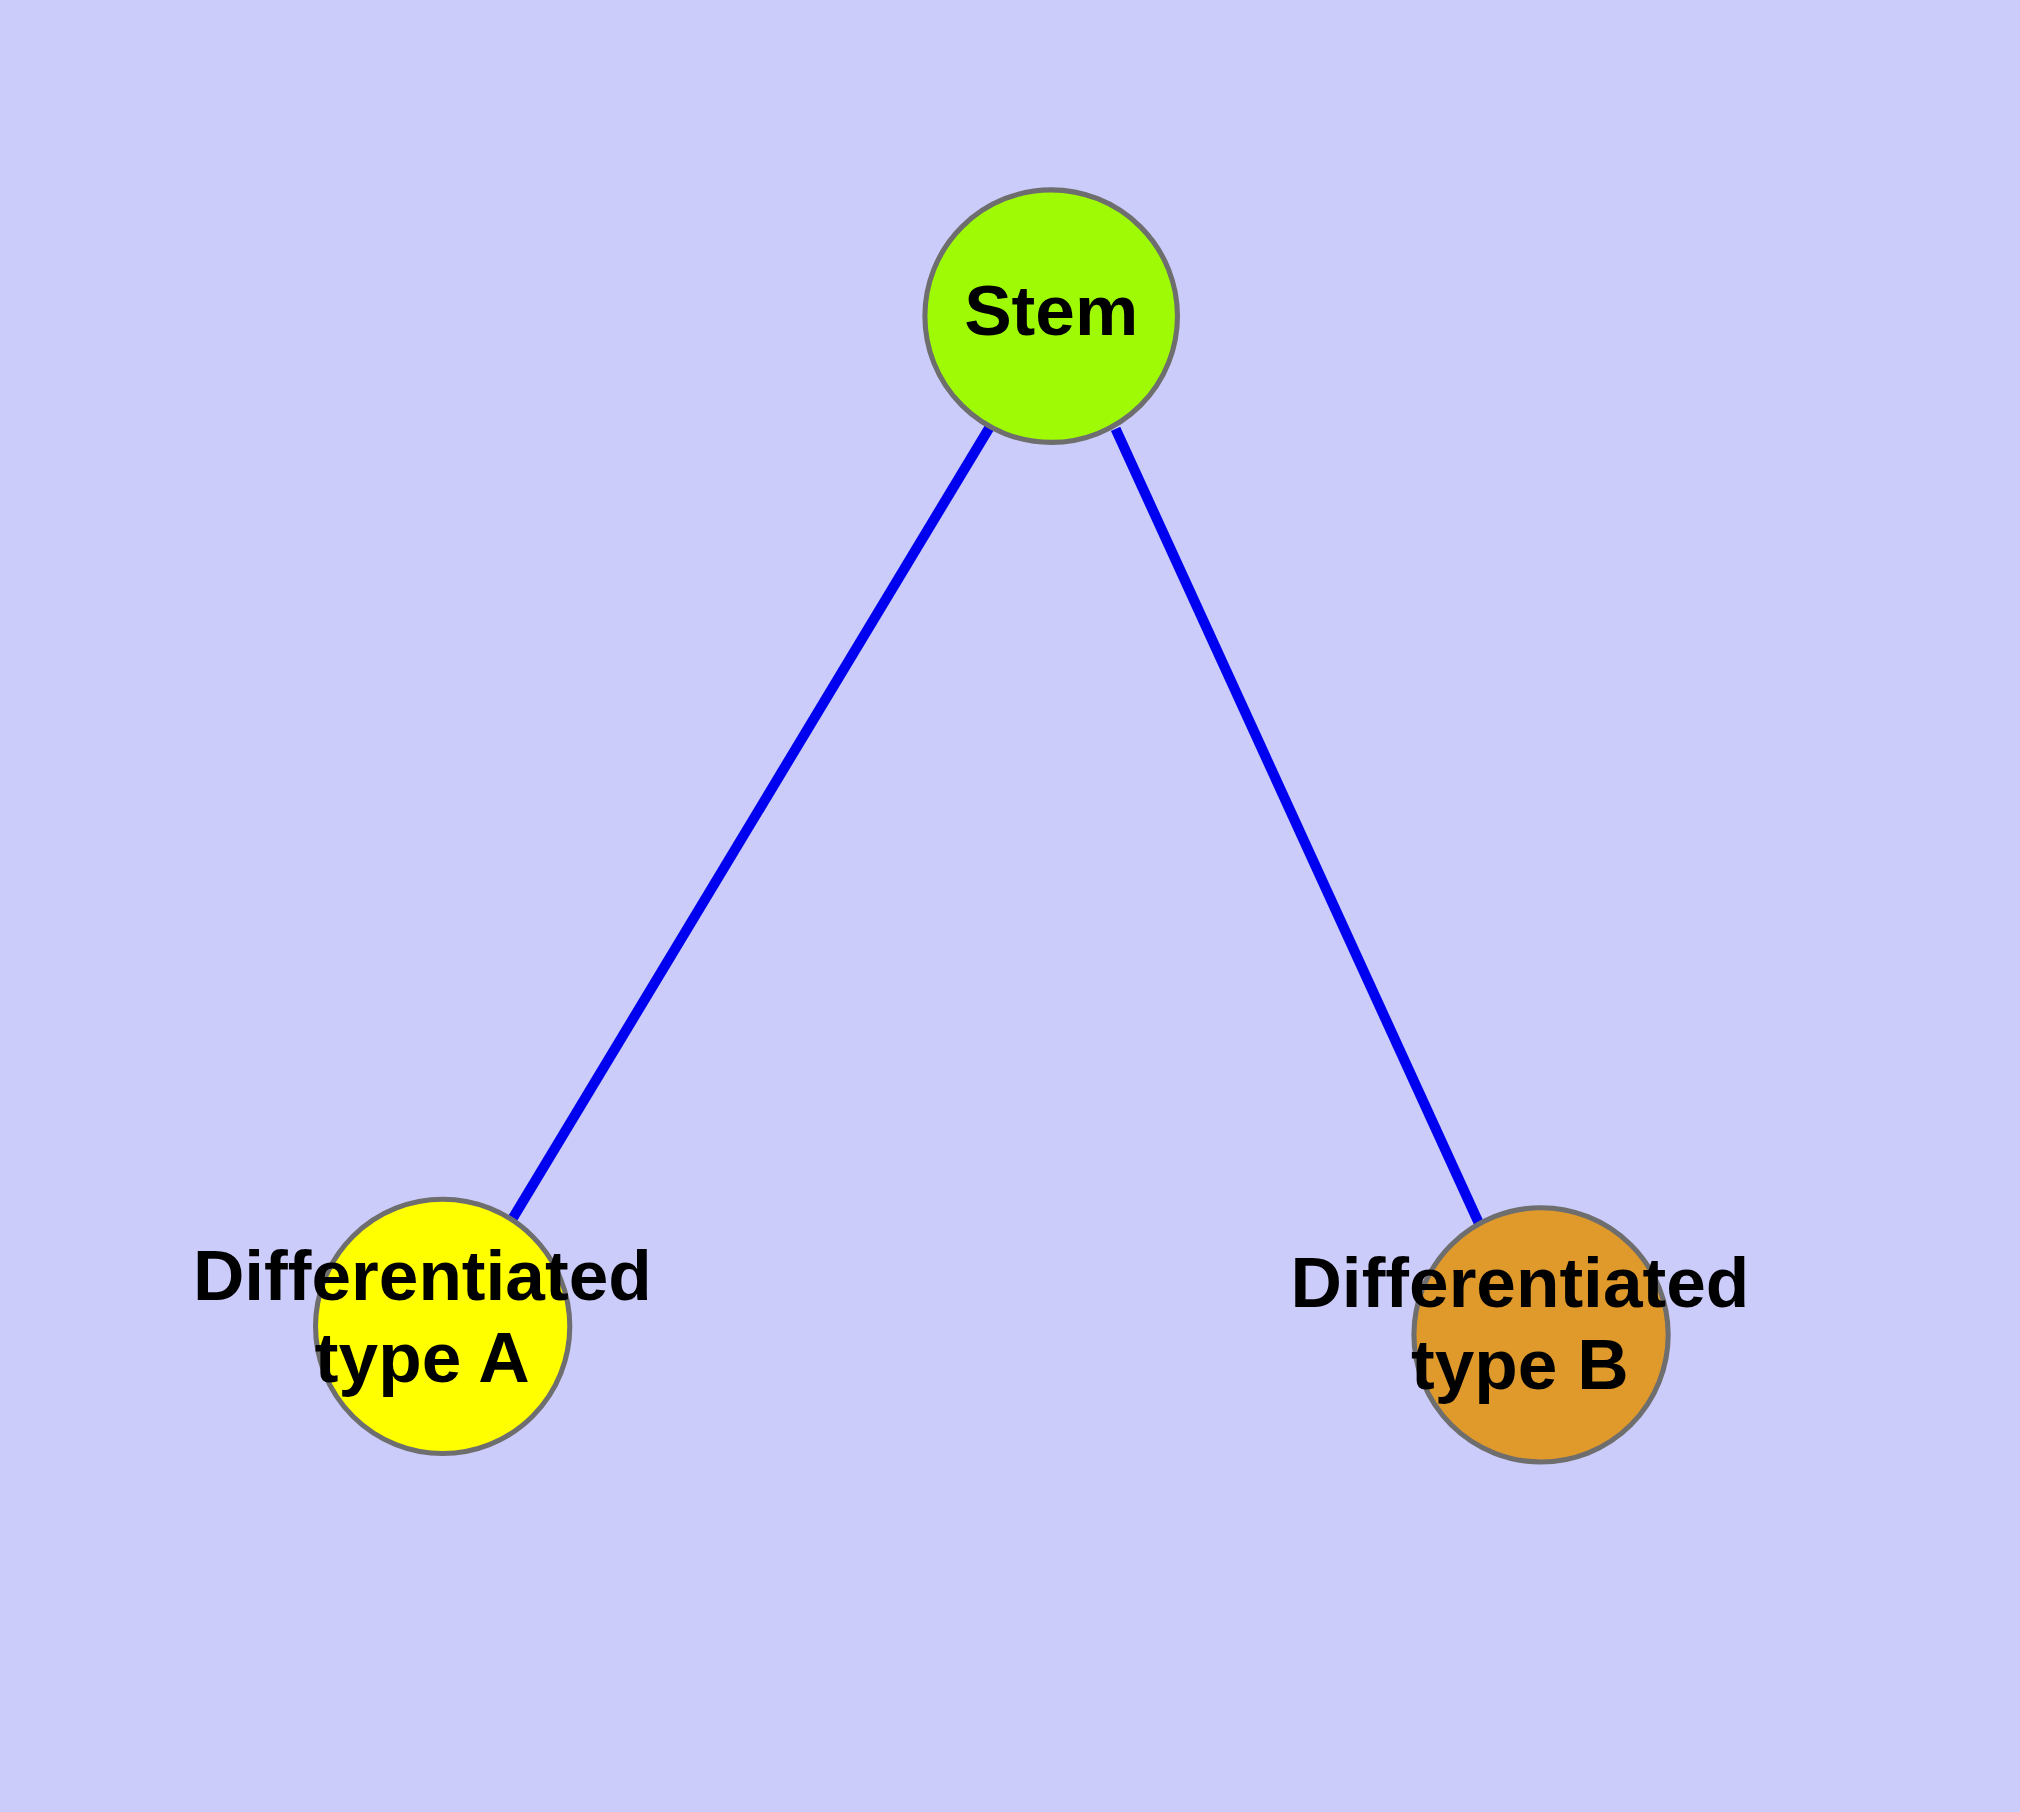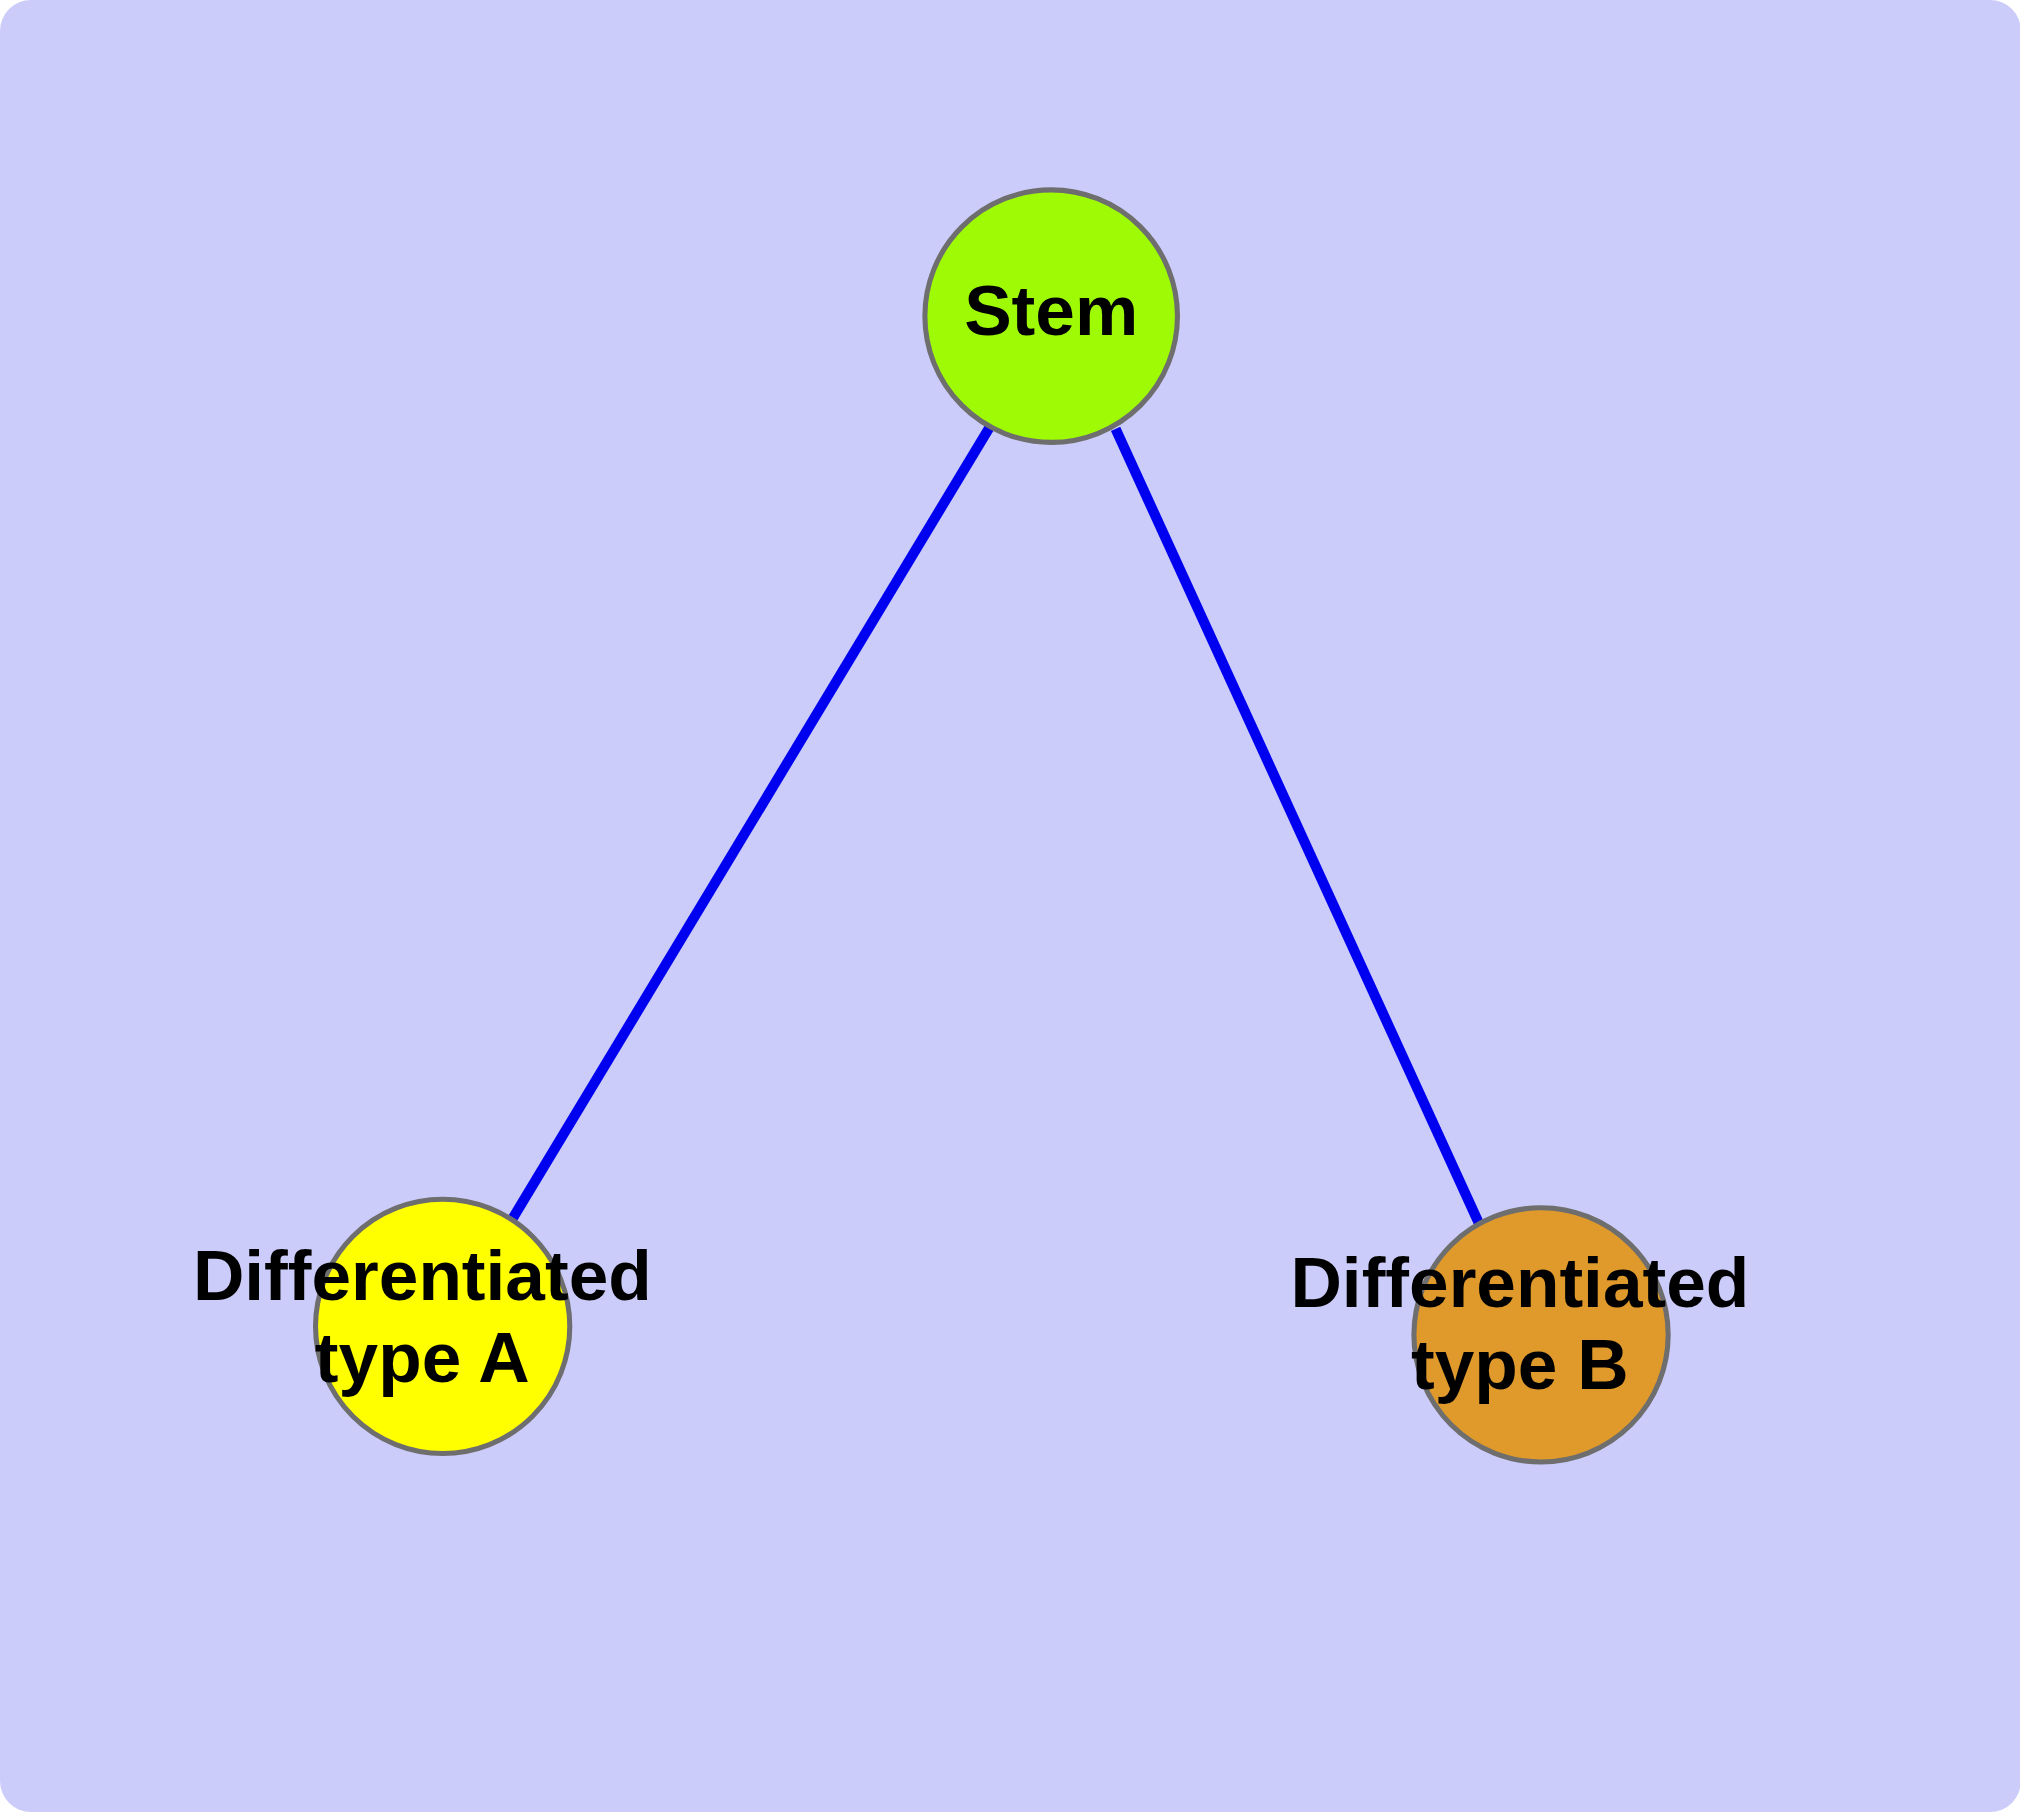--- a/index.html
+++ b/index.html
@@ -34,21 +34,21 @@
     line-height: 96px;
     fill: #000000;
     text-anchor: middle;
     dominant-baseline: middle;
     paint-order: normal;
   }
 </style>
 </head>
 <body>
 
-<div id="canvas" style="background: rgb(204, 204, 250); border-radius: 31px;">
+<div id="canvas" style="background: rgb(204, 204, 250);">
   <svg id="graph-svg" viewBox="0 0 2384 2138">
 
     <g>
       <line class="edge" x1="1168" y1="503" x2="605" y2="1437" stroke="#0000f0" stroke-width="12" stroke-linecap="butt"></line>
       <line class="edge" x1="1316" y1="506" x2="1745" y2="1444" stroke="#0000f0" stroke-width="12" stroke-linecap="butt"></line>
     </g>
 
     <g>
       <g>
         <circle class="node-circle" cx="1240" cy="373" r="149" fill="#9efb05" stroke="#6e6e6e" stroke-width="6"></circle>

